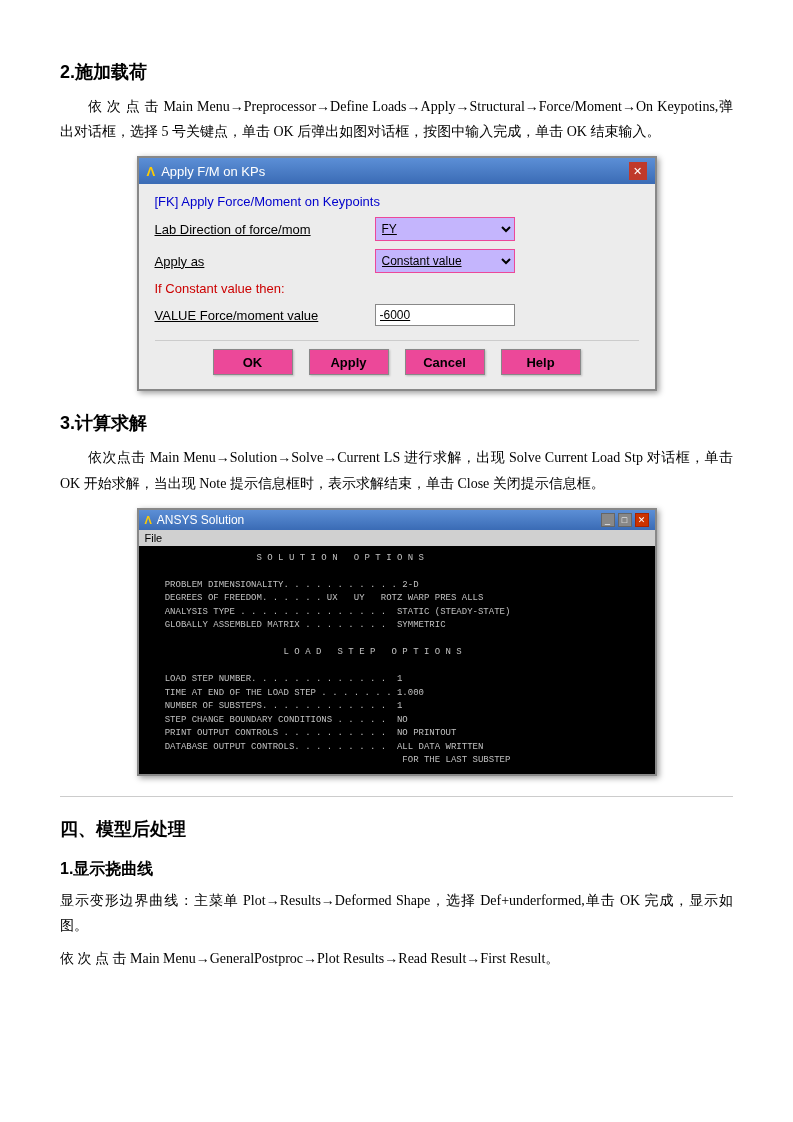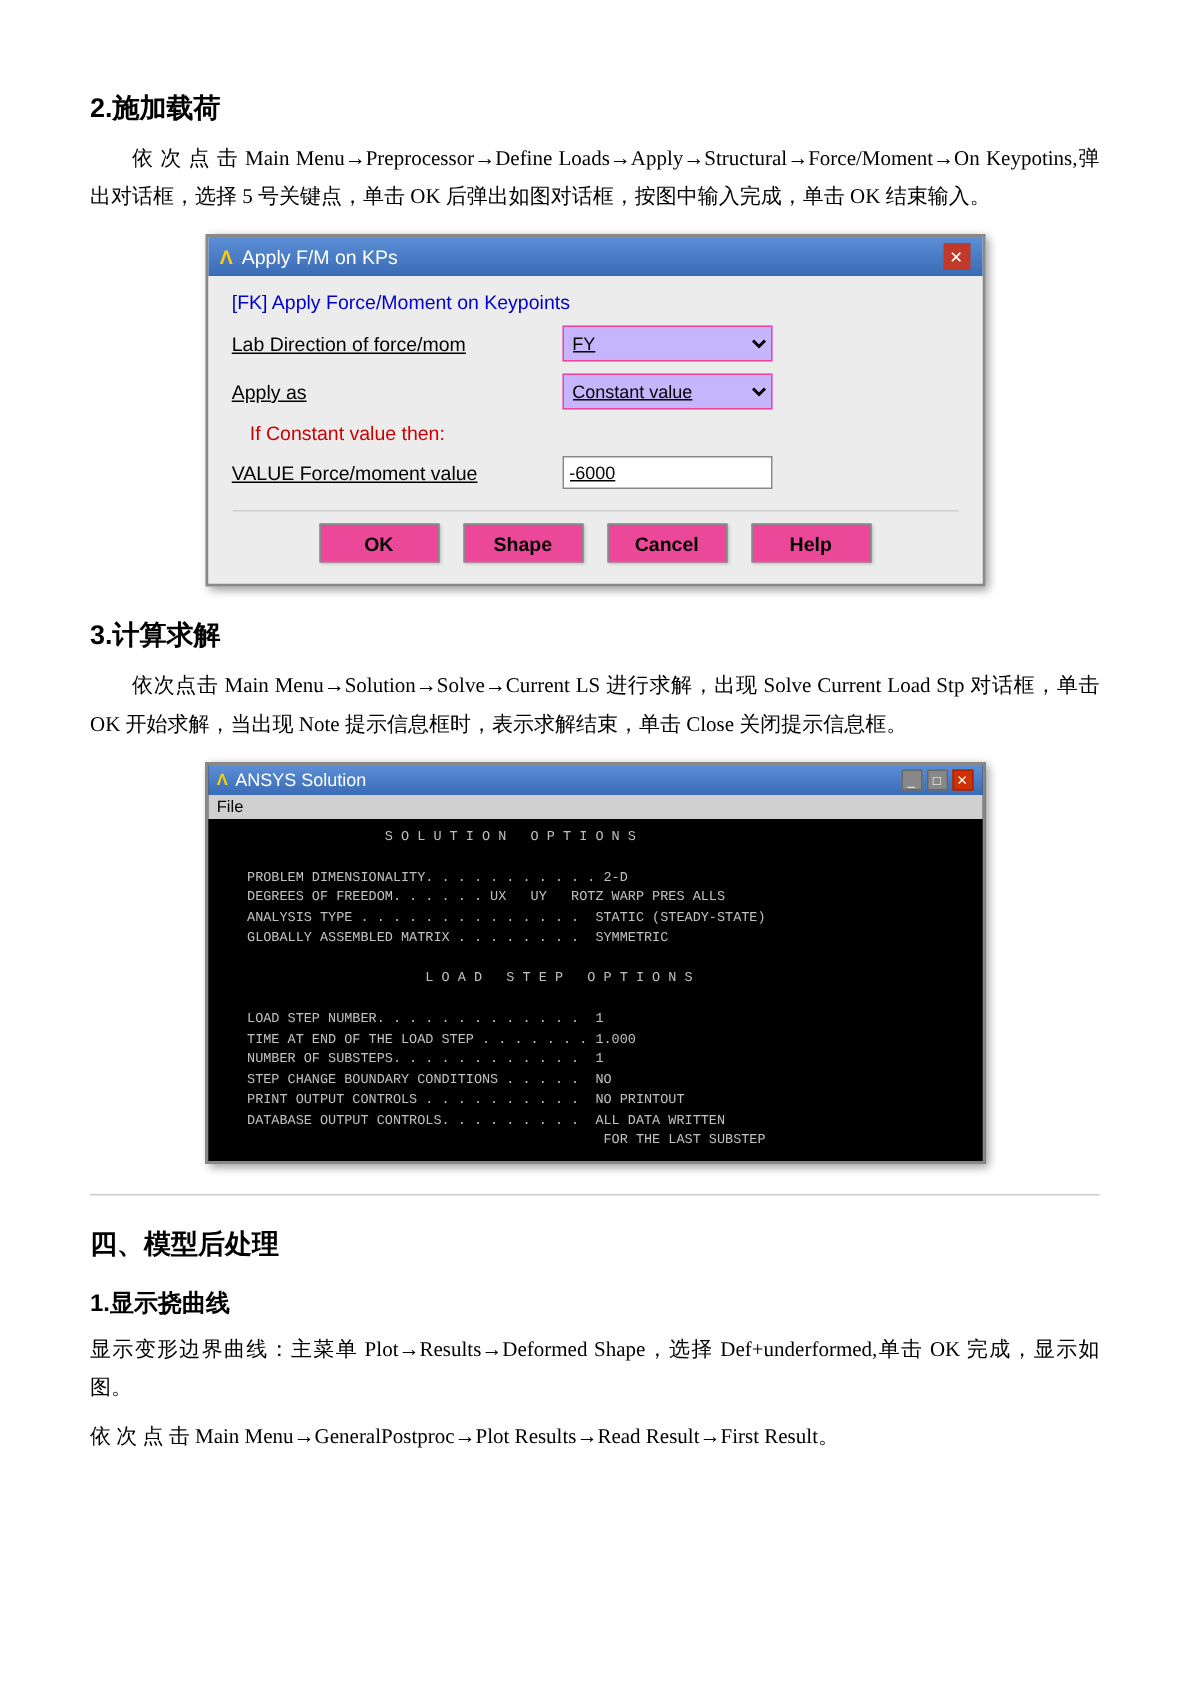--- a/index.html
+++ b/index.html
@@ -108,21 +108,20 @@
       border: 1px solid #888;
       background: #fff;
       font-size: 12px;
       padding: 0 4px;
     }
     .dialog-if-text {
       color: #cc0000;
       font-size: 13px;
       font-family: Arial, sans-serif;
       margin-bottom: 8px;
-      margin-left: 12px;
     }
     .dialog-buttons {
       display: flex;
       justify-content: center;
       gap: 16px;
       margin-top: 14px;
       padding-top: 8px;
       border-top: 1px solid #ccc;
     }
     .dialog-btn {
@@ -252,21 +251,21 @@
 
       <div class="dialog-if-text">If Constant value then:</div>
 
       <div class="dialog-row">
         <div class="dialog-label">VALUE   Force/moment value</div>
         <input class="dialog-input" type="text" value="-6000" style="">
       </div>
 
       <div class="dialog-buttons">
         <button class="dialog-btn">OK</button>
-        <button class="dialog-btn">Shape</button>
+        <button class="dialog-btn">Apply</button>
         <button class="dialog-btn">Cancel</button>
         <button class="dialog-btn">Help</button>
       </div>
     </div>
   </div>
 </div>
 
 <div style="margin-top:16px;">
   <h2 class="section-heading">3.计算求解</h2>
   <p class="para">依次点击 Main Menu→Solution→Solve→Current LS 进行求解，出现 Solve Current Load Stp 对话框，单击 OK 开始求解，当出现 Note 提示信息框时，表示求解结束，单击 Close 关闭提示信息框。</p>

